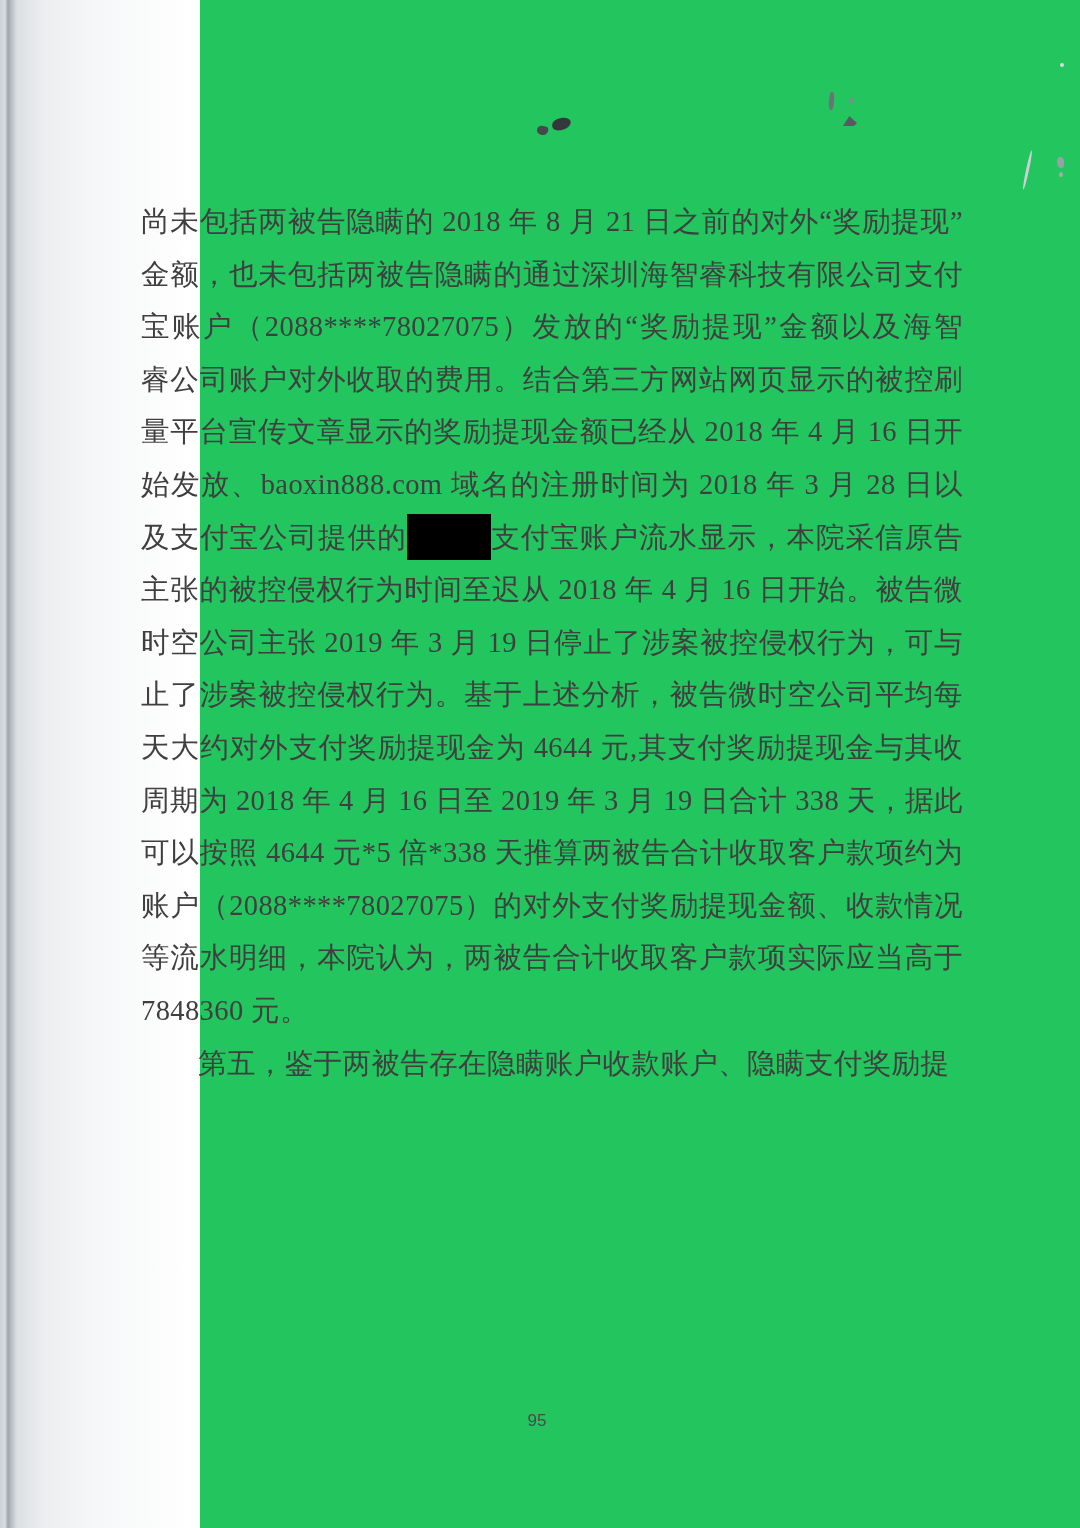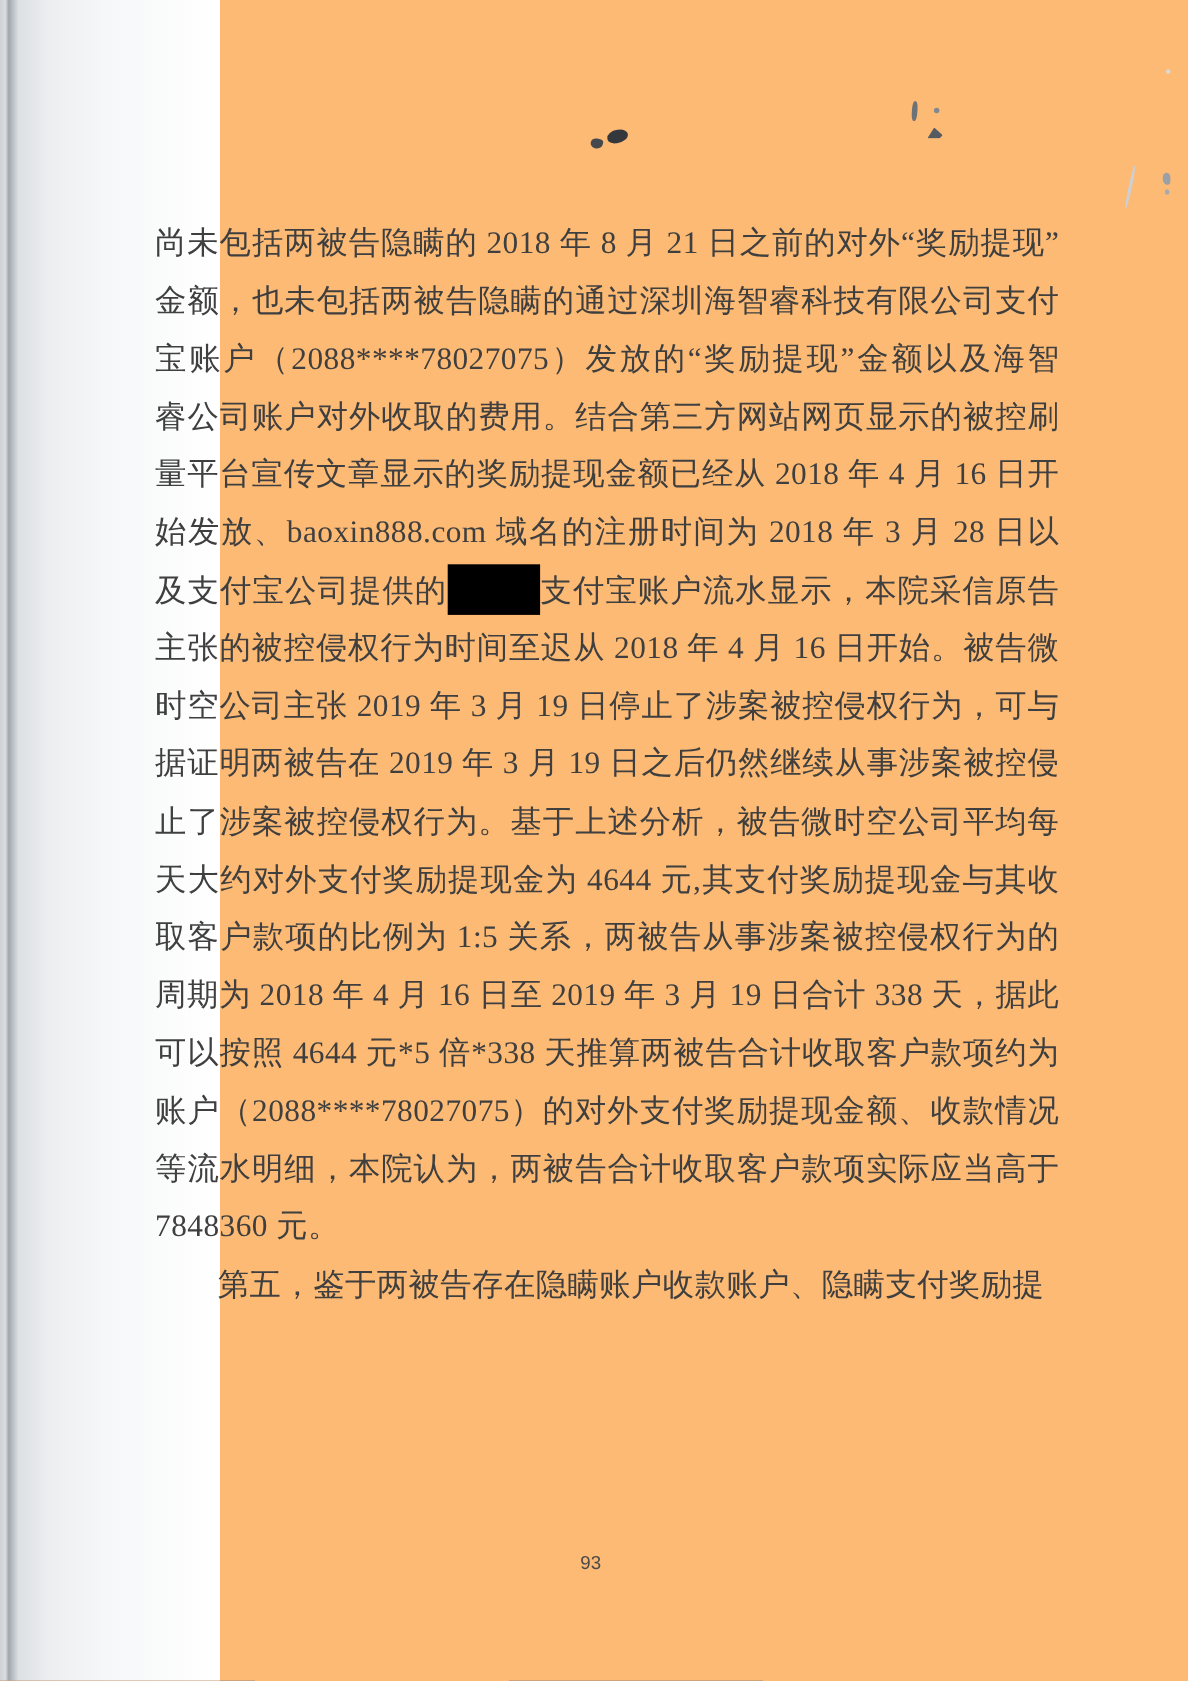--- a/index.html
+++ b/index.html
@@ -1,20 +1,20 @@
 <!DOCTYPE html>
 <html><head>
 <meta charset="utf-8">
 <style>
   html, body { margin: 0; padding: 0; background: #808080; }
   .page {
     position: relative;
     width: 1080px;
     height: 1528px;
-    background: #fdba74;
+    background: #22c55e;
     overflow: hidden;
     font-family: "Liberation Serif", "DejaVu Serif", serif;
   }
   
   .edge-shade {
     position: absolute;
     left: 0; top: 0; bottom: 0;
     width: 200px;
     background: linear-gradient(to right,
       #ced2d6 0px, #dadde0 5px, #9fa5ad 8px, #b6bbc1 11px,
@@ -92,27 +92,25 @@
   <div class="textblock">
     <div class="line">尚未包括两被告隐瞒的 2018 年 8 月 21 日之前的对外“奖励提现”</div>
     <div class="line">金额，也未包括两被告隐瞒的通过深圳海智睿科技有限公司支付</div>
     <div class="line">宝账户（2088****78027075）发放的“奖励提现”金额以及海智</div>
     <div class="line">睿公司账户对外收取的费用。结合第三方网站网页显示的被控刷</div>
     <div class="line">量平台宣传文章显示的奖励提现金额已经从 2018 年 4 月 16 日开</div>
     <div class="line">始发放、baoxin888.com 域名的注册时间为 2018 年 3 月 28 日以</div>
     <div class="line"><span>及支付宝公司提供的</span><span class="redaction r1"></span><span>支付宝账户流水显示，本院采信原告</span></div>
     <div class="line">主张的被控侵权行为时间至迟从 2018 年 4 月 16 日开始。被告微</div>
     <div class="line">时空公司主张 2019 年 3 月 19 日停止了涉案被控侵权行为，可与</div>
-    <div class="line">据证明两被告在 2019 年 3 月 19 日之后仍然继续从事涉案被控侵</div>
     <div class="line">止了涉案被控侵权行为。基于上述分析，被告微时空公司平均每</div>
     <div class="line">天大约对外支付奖励提现金为 4644 元,其支付奖励提现金与其收</div>
-    <div class="line">取客户款项的比例为 1:5 关系，两被告从事涉案被控侵权行为的</div>
     <div class="line">周期为 2018 年 4 月 16 日至 2019 年 3 月 19 日合计 338 天，据此</div>
     <div class="line">可以按照 4644 元*5 倍*338 天推算两被告合计收取客户款项约为</div>
     <div class="line">账户（2088****78027075）的对外支付奖励提现金额、收款情况</div>
     <div class="line">等流水明细，本院认为，两被告合计收取客户款项实际应当高于</div>
     <div class="line natural">7848360 元。</div>
     <div class="line natural indent">第五，鉴于两被告存在隐瞒账户收款账户、隐瞒支付奖励提</div>
   </div>
 
-  <div class="page-number">93</div>
+  <div class="page-number">95</div>
 
 </div>
 
 </body></html>

